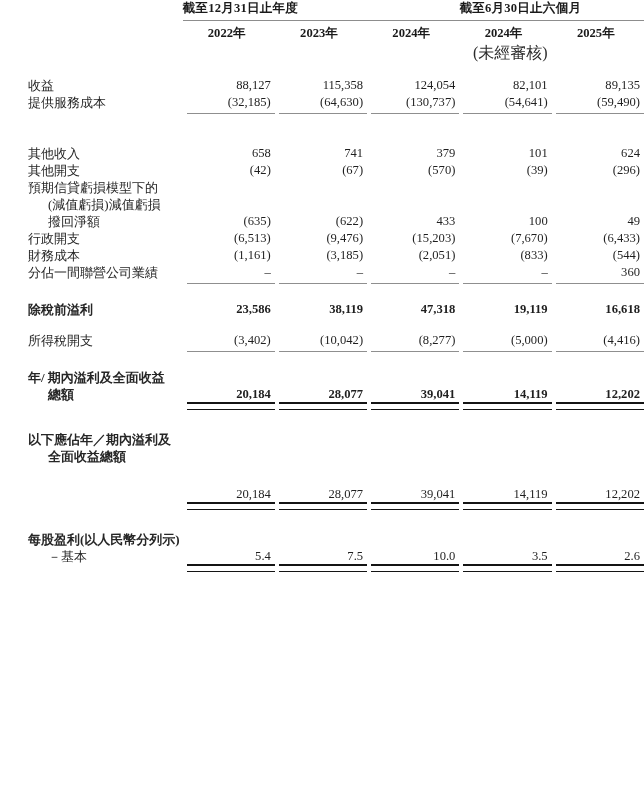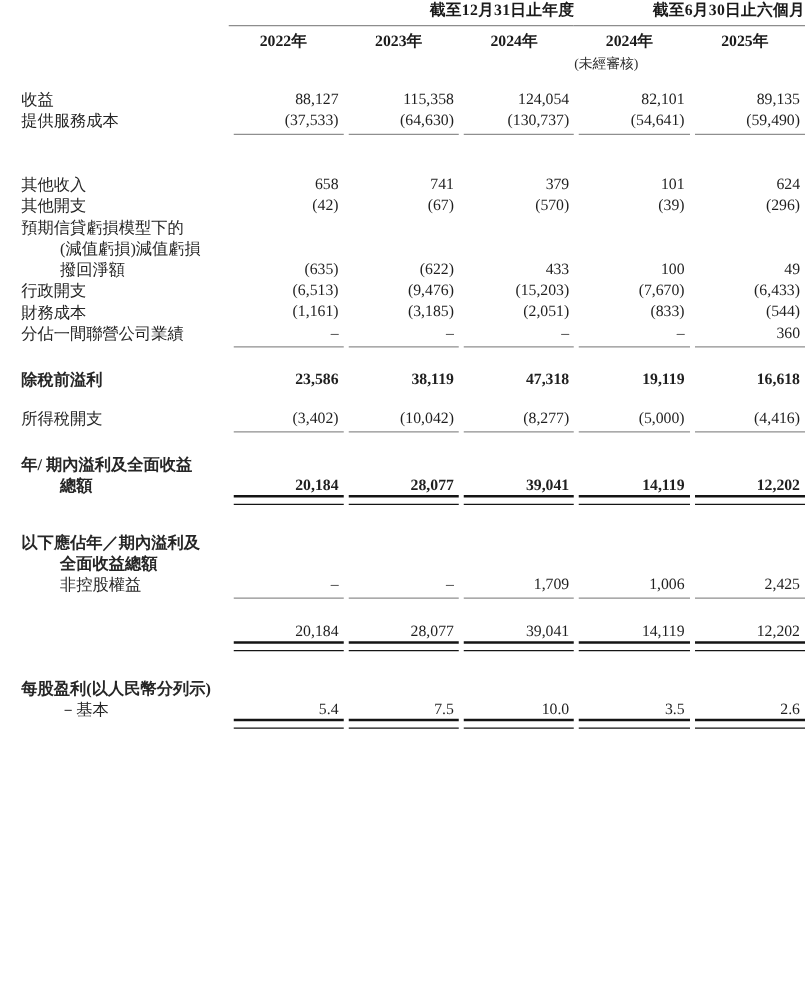--- a/index.html
+++ b/index.html
@@ -33,21 +33,21 @@
 
   td, th {
     padding: 0;
     margin: 0;
     vertical-align: bottom;
     font-weight: normal;
   }
 
   
   .grp {
-    text-align: right;
+    text-align: left;
     font-weight: bold;
     font-size: 12.6px;
     padding-bottom: 3px;
     white-space: nowrap;
     letter-spacing: 0.2px;
   }
   .grp-rule {
     height: 1px;
     background: #8d8d8d;
     font-size: 0;
@@ -64,32 +64,33 @@
   }
   .cur {
     text-align: right;
     font-size: 12.4px;
     padding-right: 4px;
     padding-top: 2px;
     white-space: nowrap;
     color: #2b2b2b;
   }
   .cur2 {
-    font-size: 11px;
+    text-align: right;
+    font-size: 16px;
     padding-right: 4px;
     white-space: nowrap;
     font-style: normal;
     color: #2b2b2b;
   }
 
   
   .lbl {
     text-align: left;
     font-size: 13px;
-    padding-left: 17px;
+    padding-left: 28px;
     white-space: nowrap;
     line-height: 17px;
     color: #262626;
   }
   .lbl.ind1 { padding-left: 48px; }
   .lbl.b { font-weight: bold; }
   .num {
     text-align: right;
     font-size: 12.6px;
     padding-right: 4px;
@@ -179,21 +180,21 @@
         <tr class="r-tall">
           <td class="lbl">收益</td>
           <td class="num">88,127</td>
           <td class="num">115,358</td>
           <td class="num">124,054</td>
           <td class="num">82,101</td>
           <td class="num">89,135</td>
         </tr>
         <tr class="r-tall ruled">
           <td class="lbl">提供服務成本</td>
-          <td class="num">(37,533)</td>
+          <td class="num">(32,185)</td>
           <td class="num">(64,630)</td>
           <td class="num">(130,737)</td>
           <td class="num">(54,641)</td>
           <td class="num">(59,490)</td>
         </tr>
         <tr class="spacer">
           <td colspan="6" style="height: 5px;"></td>
         </tr>
         <tr class="spacer">
           <td colspan="6" style="height: 15px;"></td>
@@ -327,28 +328,20 @@
           <td class="num b"></td>
         </tr>
         <tr class="r-tall">
           <td class="lbl ind1 b">全面收益總額</td>
           <td class="num b"></td>
           <td class="num b"></td>
           <td class="num b"></td>
           <td class="num b"></td>
           <td class="num b"></td>
         </tr>
-        <tr class="r-tall ruled">
-          <td class="lbl ind1">非控股權益</td>
-          <td class="num">–</td>
-          <td class="num">–</td>
-          <td class="num">1,709</td>
-          <td class="num">1,006</td>
-          <td class="num">2,425</td>
-        </tr>
         <tr class="spacer">
           <td colspan="6" style="height: 5px;"></td>
         </tr>
         <tr class="spacer">
           <td colspan="6" style="height: 16px;"></td>
         </tr>
         <tr class="r-tall dbl">
           <td class="lbl"></td>
           <td class="num">20,184</td>
           <td class="num">28,077</td>

